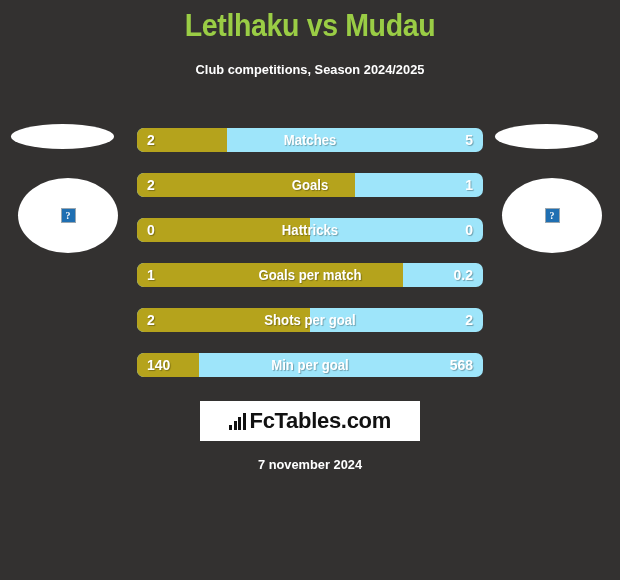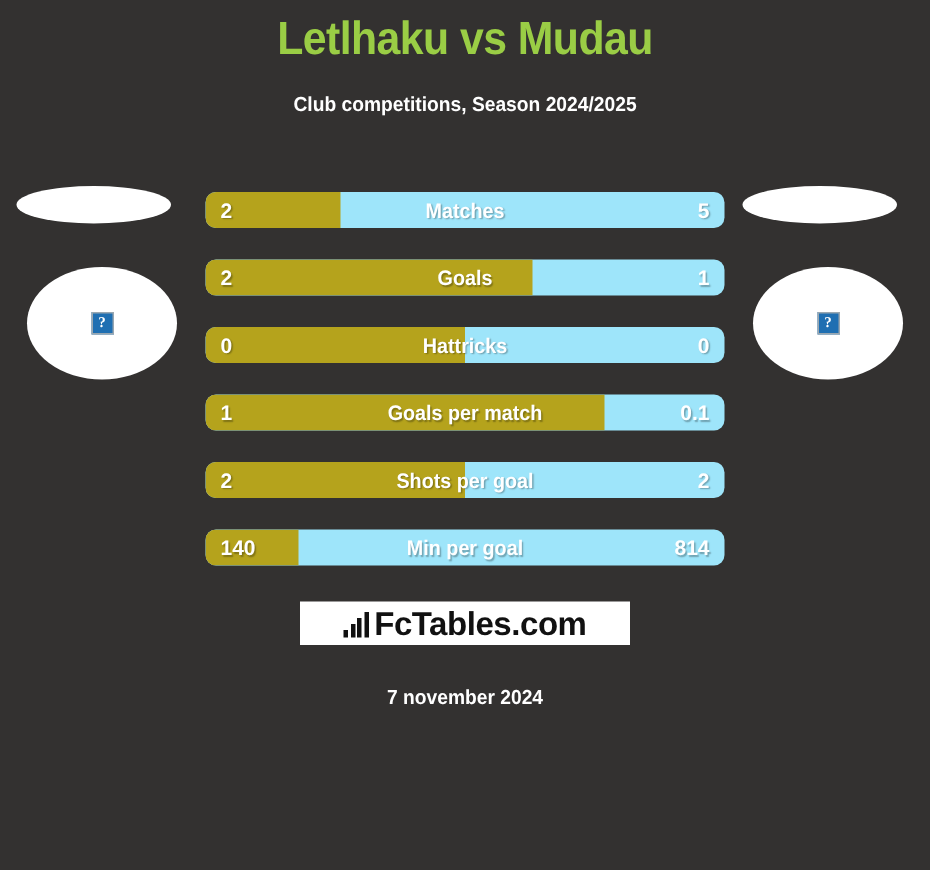--- a/index.html
+++ b/index.html
@@ -134,21 +134,21 @@
     text-align: center;
     transform: scaleX(0.94);
   }
 
   
   .logo-box {
     position: absolute;
     top: 401px;
     left: 200px;
     width: 220px;
-    height: 29px;
+    height: 40px;
     background: #FFFFFF;
     display: flex;
     align-items: center;
     justify-content: center;
     gap: 4px;
     box-sizing: border-box;
   }
   .logo-icon {
     display: flex;
     align-items: flex-end;
@@ -221,33 +221,33 @@
     <div class="bar-row">
       <div class="bar-fill" style="width: 50%;"></div>
       <span class="bar-left-val">0</span>
       <span class="bar-label">Hattricks</span>
       <span class="bar-right-val">0</span>
     </div>
     <div class="bar-row">
       <div class="bar-fill" style="width: 77%;"></div>
       <span class="bar-left-val">1</span>
       <span class="bar-label">Goals per match</span>
-      <span class="bar-right-val">0.1</span>
+      <span class="bar-right-val">0.2</span>
     </div>
     <div class="bar-row">
       <div class="bar-fill" style="width: 50%;"></div>
       <span class="bar-left-val">2</span>
       <span class="bar-label">Shots per goal</span>
       <span class="bar-right-val">2</span>
     </div>
     <div class="bar-row">
       <div class="bar-fill" style="width: 18%;"></div>
       <span class="bar-left-val">140</span>
       <span class="bar-label">Min per goal</span>
-      <span class="bar-right-val">814</span>
+      <span class="bar-right-val">568</span>
     </div>
   </div>
 
 <div class="logo-box">
   <span class="logo-icon">
     <i></i>
       <i></i>
       <i></i>
       <i></i>
   </span>

